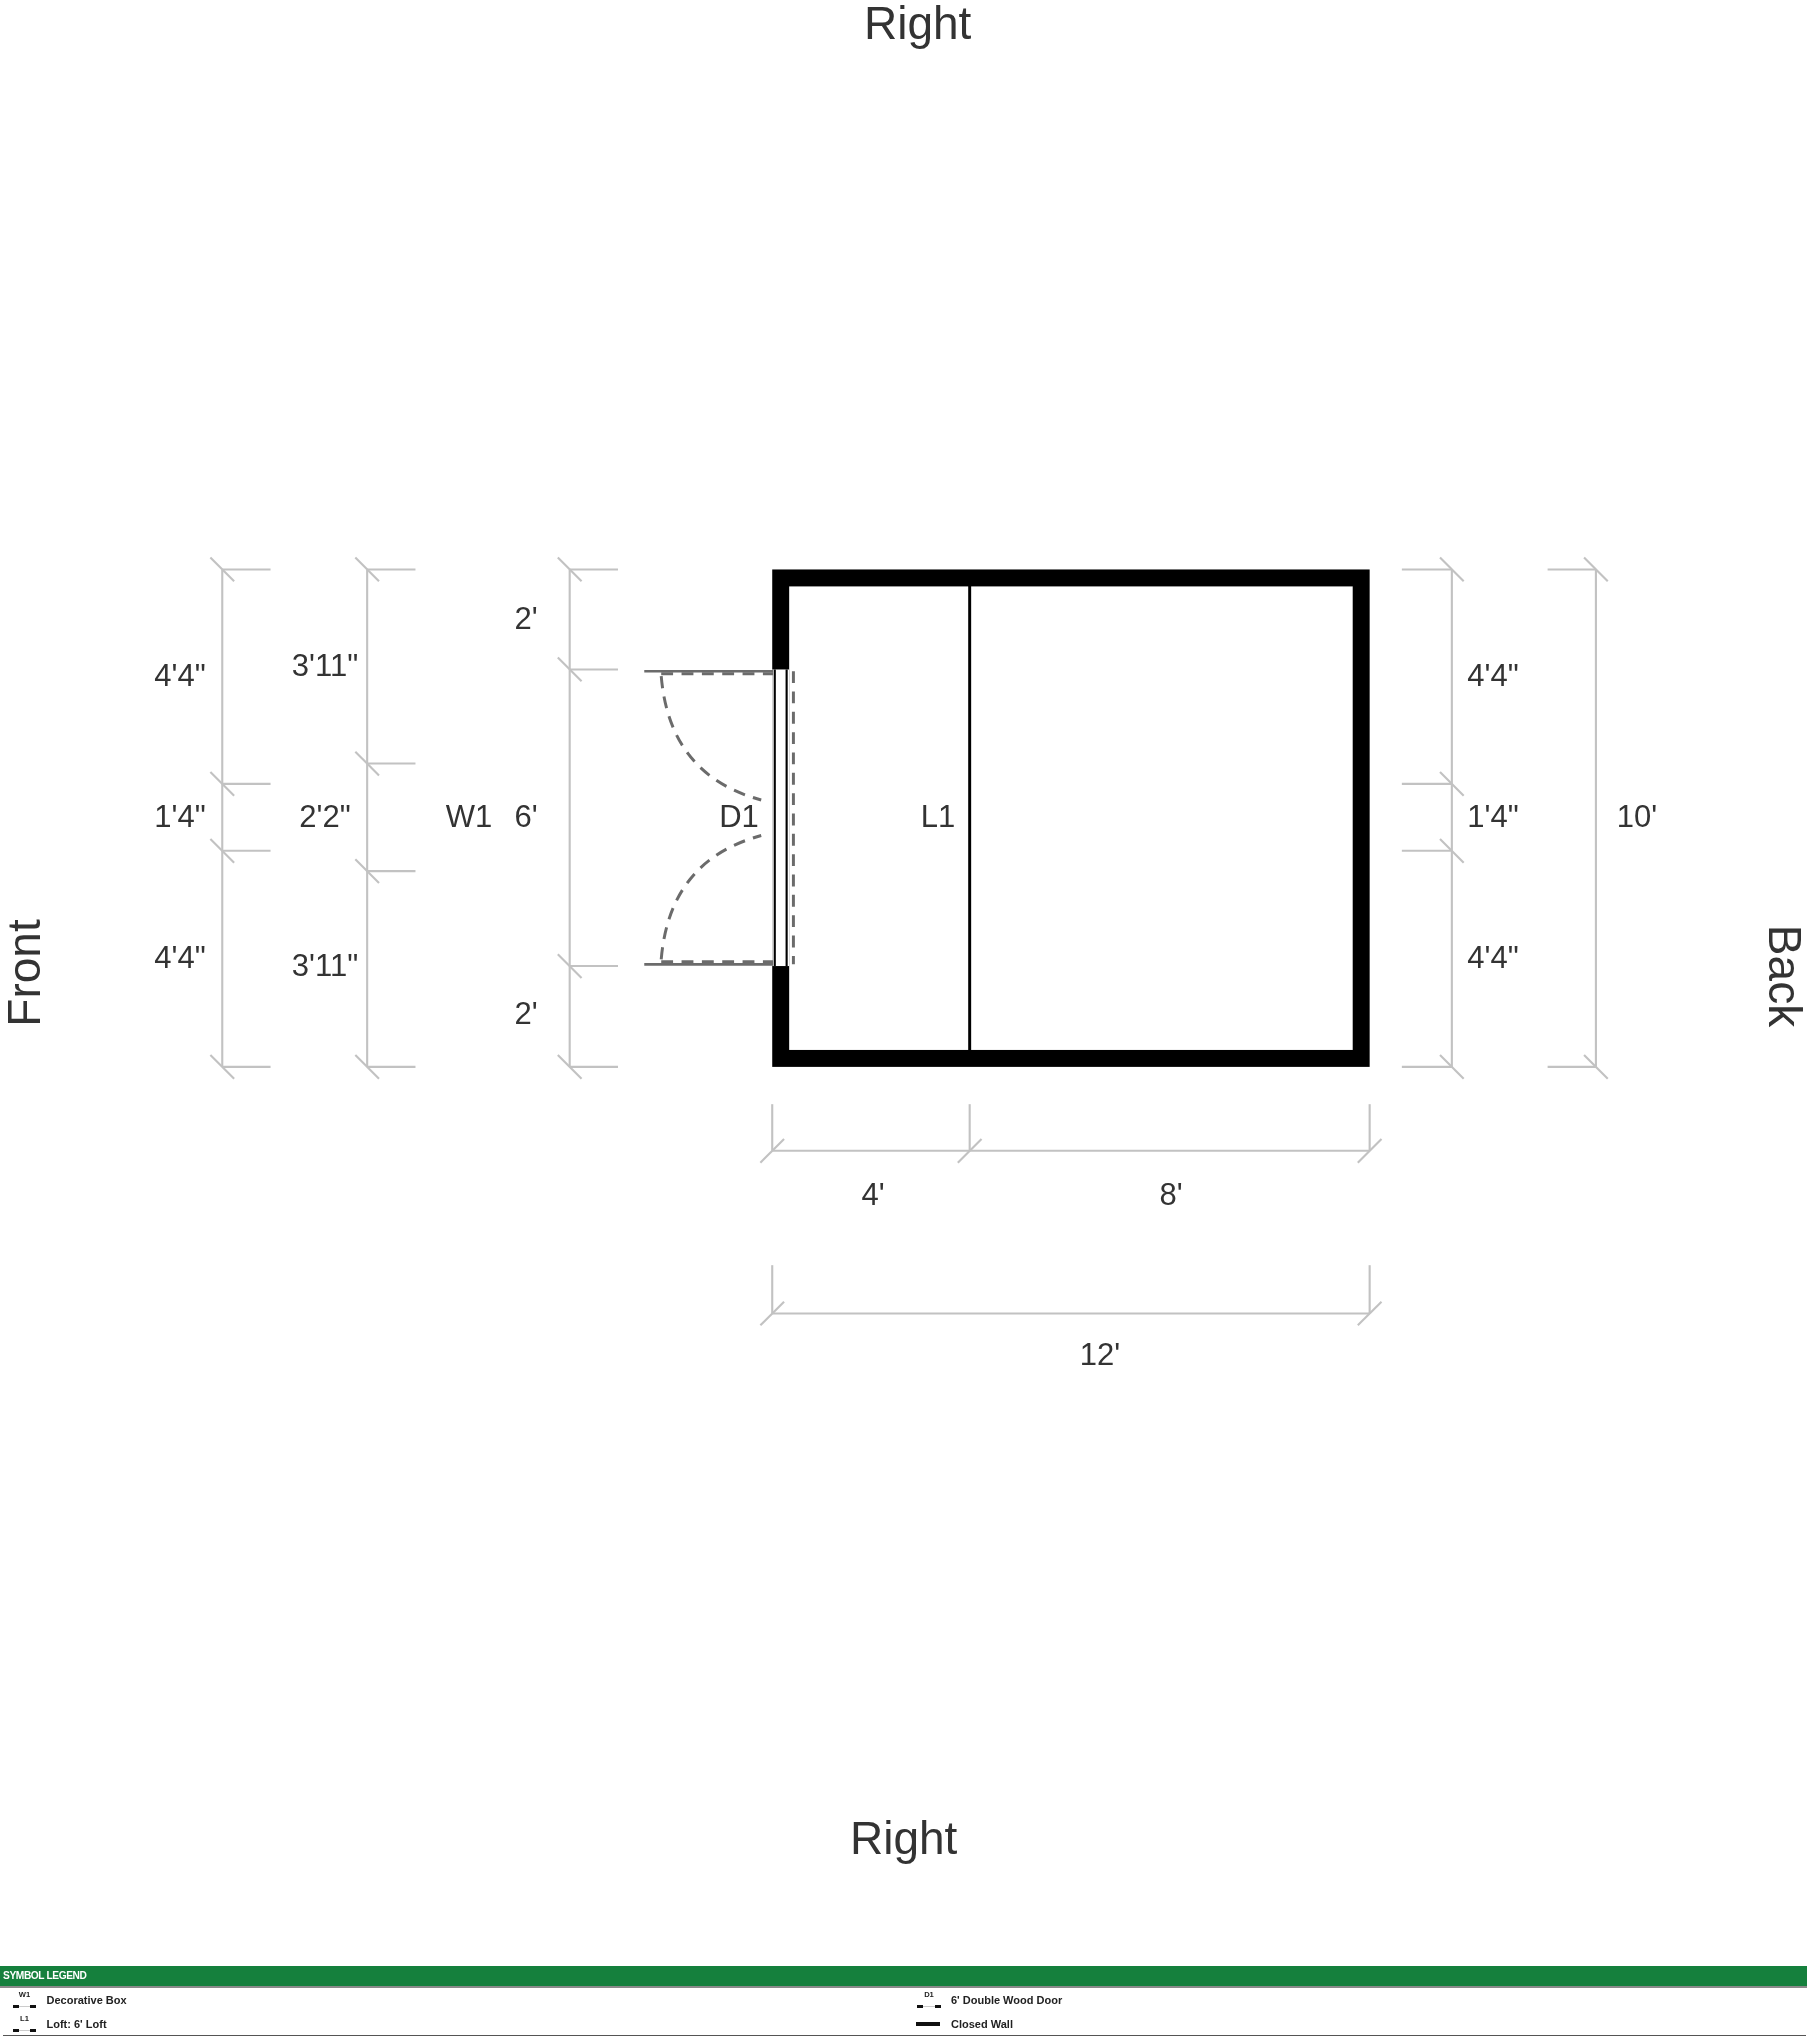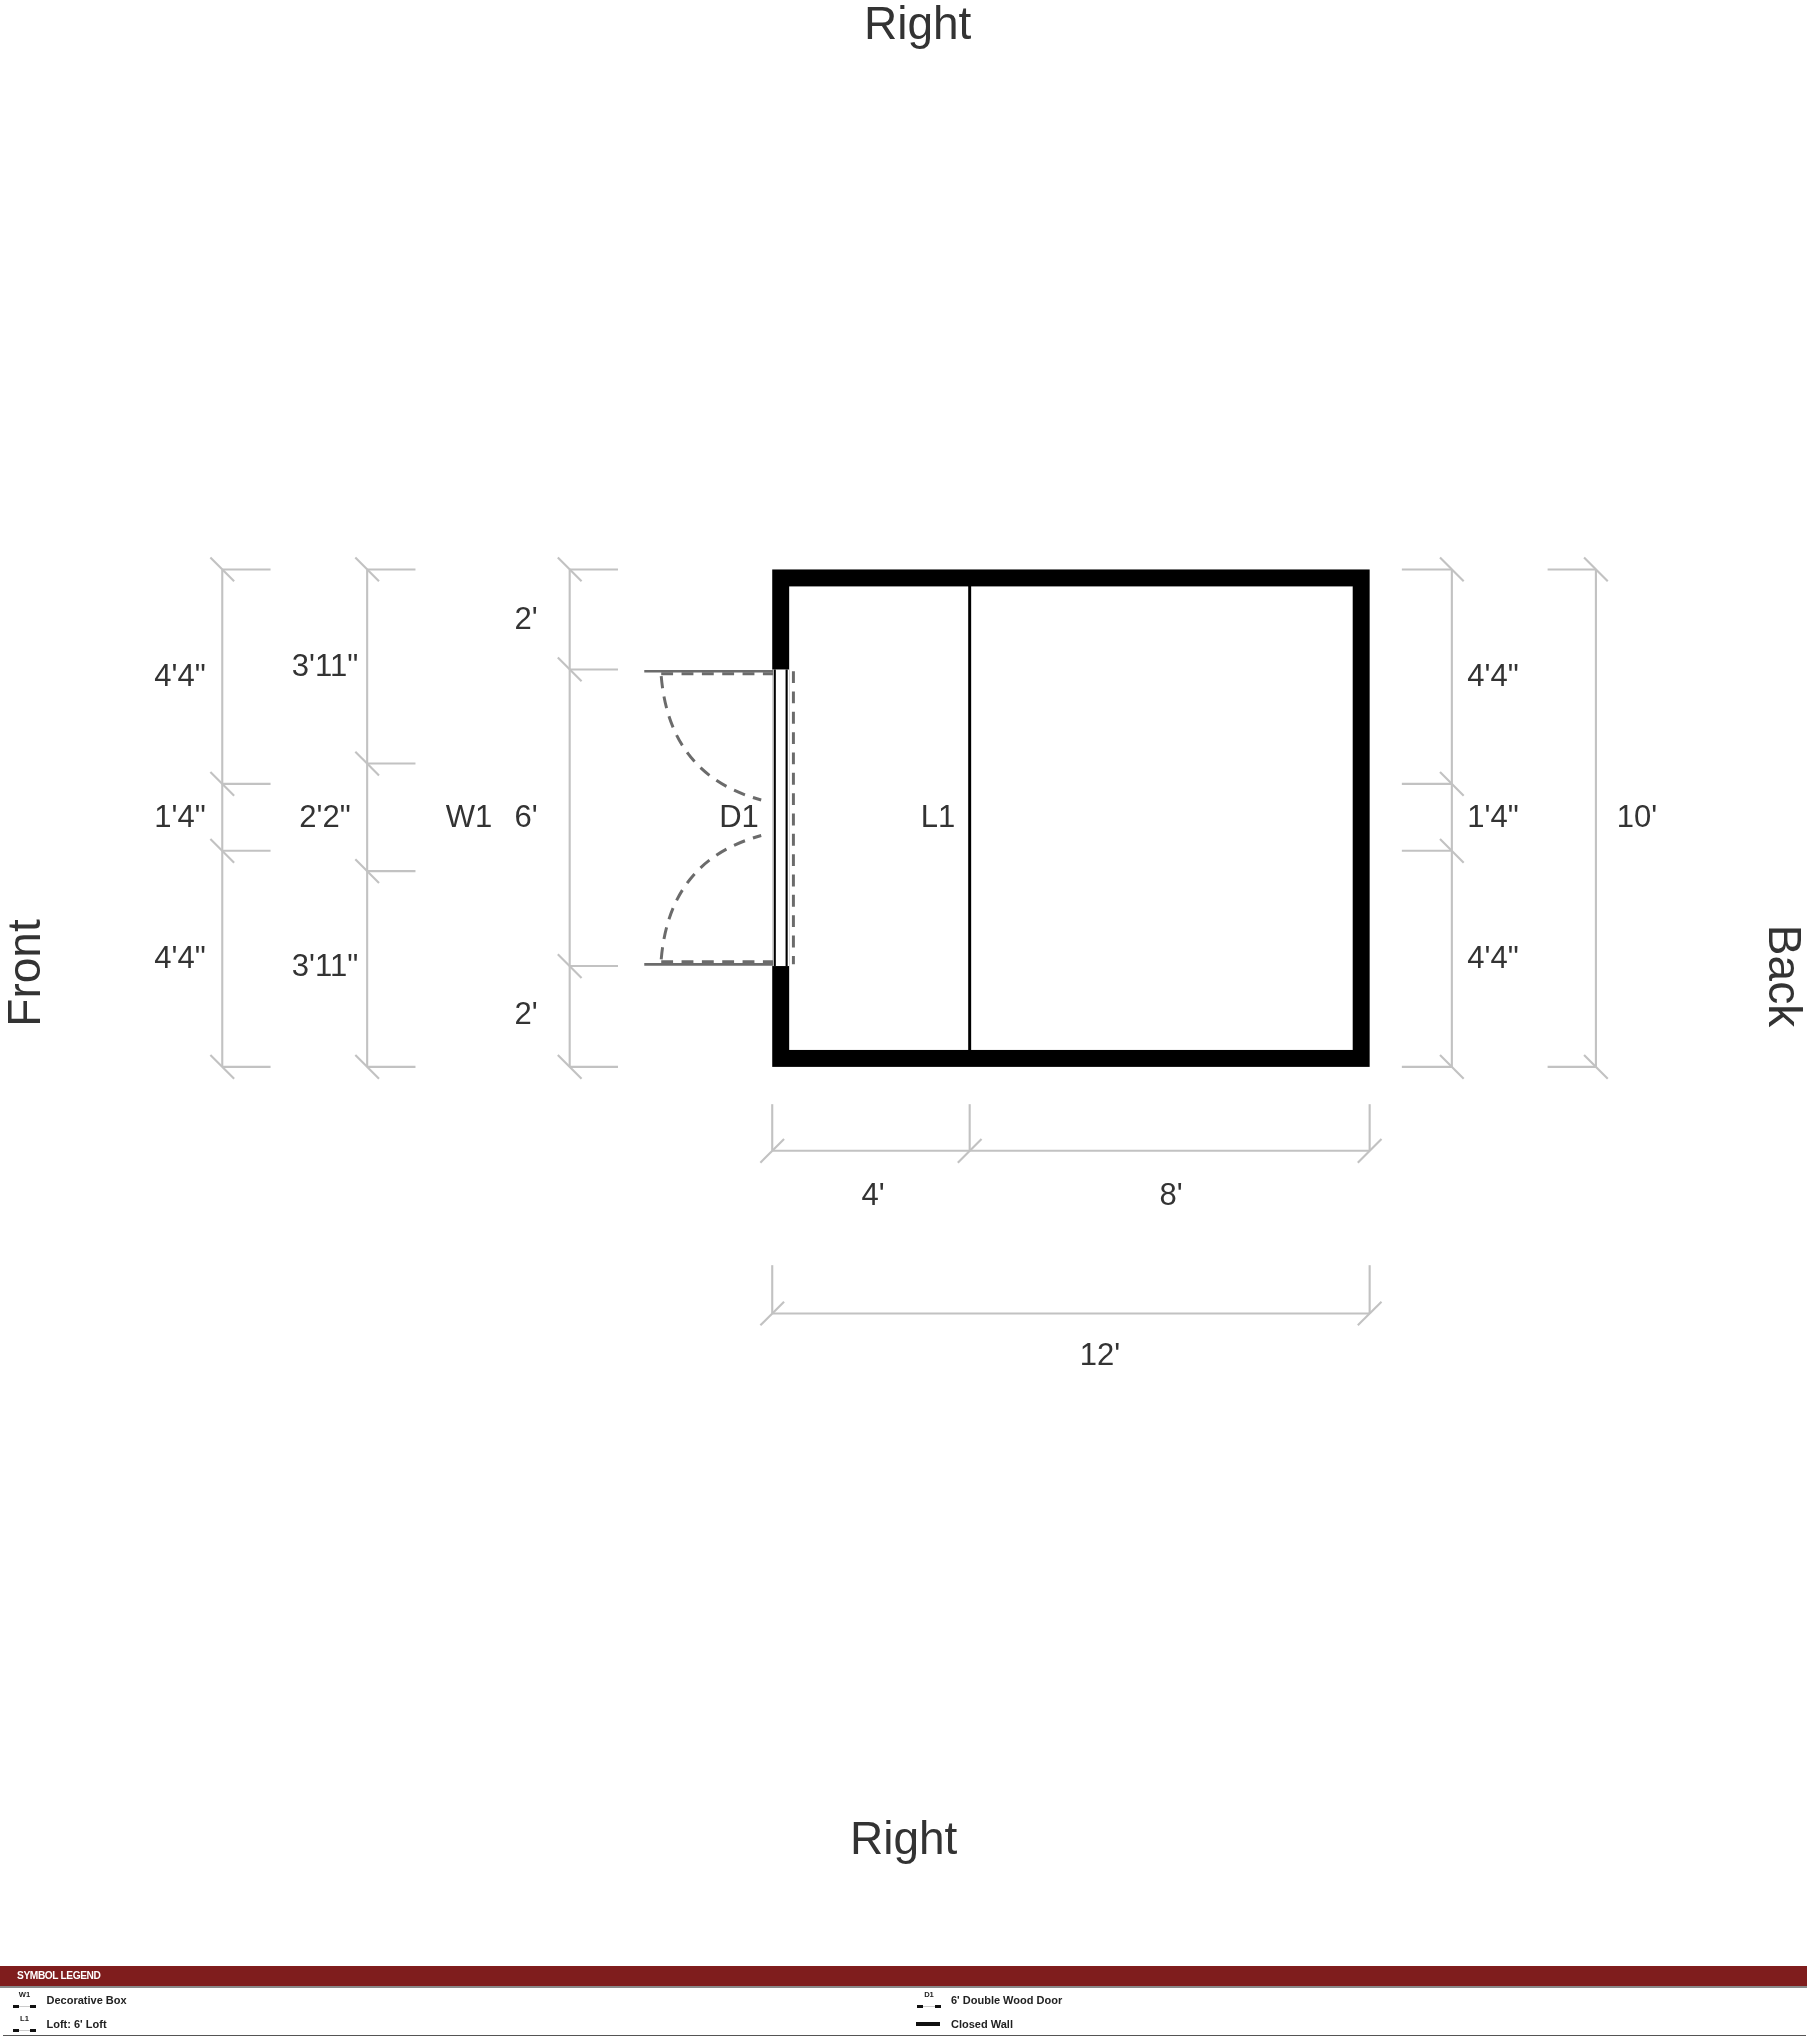--- a/index.html
+++ b/index.html
@@ -1,21 +1,21 @@
 <!DOCTYPE html>
 <html style="font-size:13.6px"><head>
 <meta charset="utf-8">
 <style>
   html, body { margin:0; padding:0; background:#ffffff; }
   body { width:1808px; height:2038px; position:relative; overflow:hidden; font-family:"Liberation Sans", sans-serif; }
   #plan { position:absolute; left:0; top:0; }
   .side-label { position:absolute; font-size:46px; color:#333333; line-height:1; white-space:nowrap; }
   .dim-label { position:absolute; font-size:31px; color:#333333; line-height:1; white-space:nowrap; transform:translate(-50%,-50%); }
   #legend { position:absolute; left:0; top:1966px; width:1808px; height:72px; }
-  #legend .hdr { height:19.5px; background:#7f1d1d; color:#ffffff; font-weight:bold; font-size:10.2px; line-height:19.5px; padding-left:17px; letter-spacing:-0.4px; border-bottom:2.5px solid #8a8a8a; }
+  #legend .hdr { height:19.5px; background:#15803d; color:#ffffff; font-weight:bold; font-size:10.2px; line-height:19.5px; padding-left:3px; letter-spacing:-0.4px; border-bottom:2.5px solid #8a8a8a; }
   #legend .body { position:absolute; left:2.5px; right:2.5px; top:22px; bottom:1.7px; background:#ffffff; border-bottom:1.7px solid #555; }
   .leg-item { position:absolute; height:20.3px; display:flex; align-items:center; }
   .leg-icon { width:27px; height:20.3px; position:relative; margin-right:8.5px; }
   .leg-text { font-size:11px; font-weight:bold; color:#222; }
   .code { position:absolute; top:0.8px; left:0; width:27px; text-align:center; font-size:7.6px; font-weight:bold; color:#222; }
   .foot { position:absolute; bottom:2.5px; left:1.7px; right:1.7px; height:1.7px; background:#cccccc; }
   .foot:before, .foot:after { content:""; position:absolute; top:-0.8px; width:6px; height:3.4px; background:#111; }
   .foot:before { left:0; } .foot:after { right:0; }
   .wallbar { position:absolute; left:0; top:8.5px; width:24px; height:4.2px; background:#111; }
 </style>

